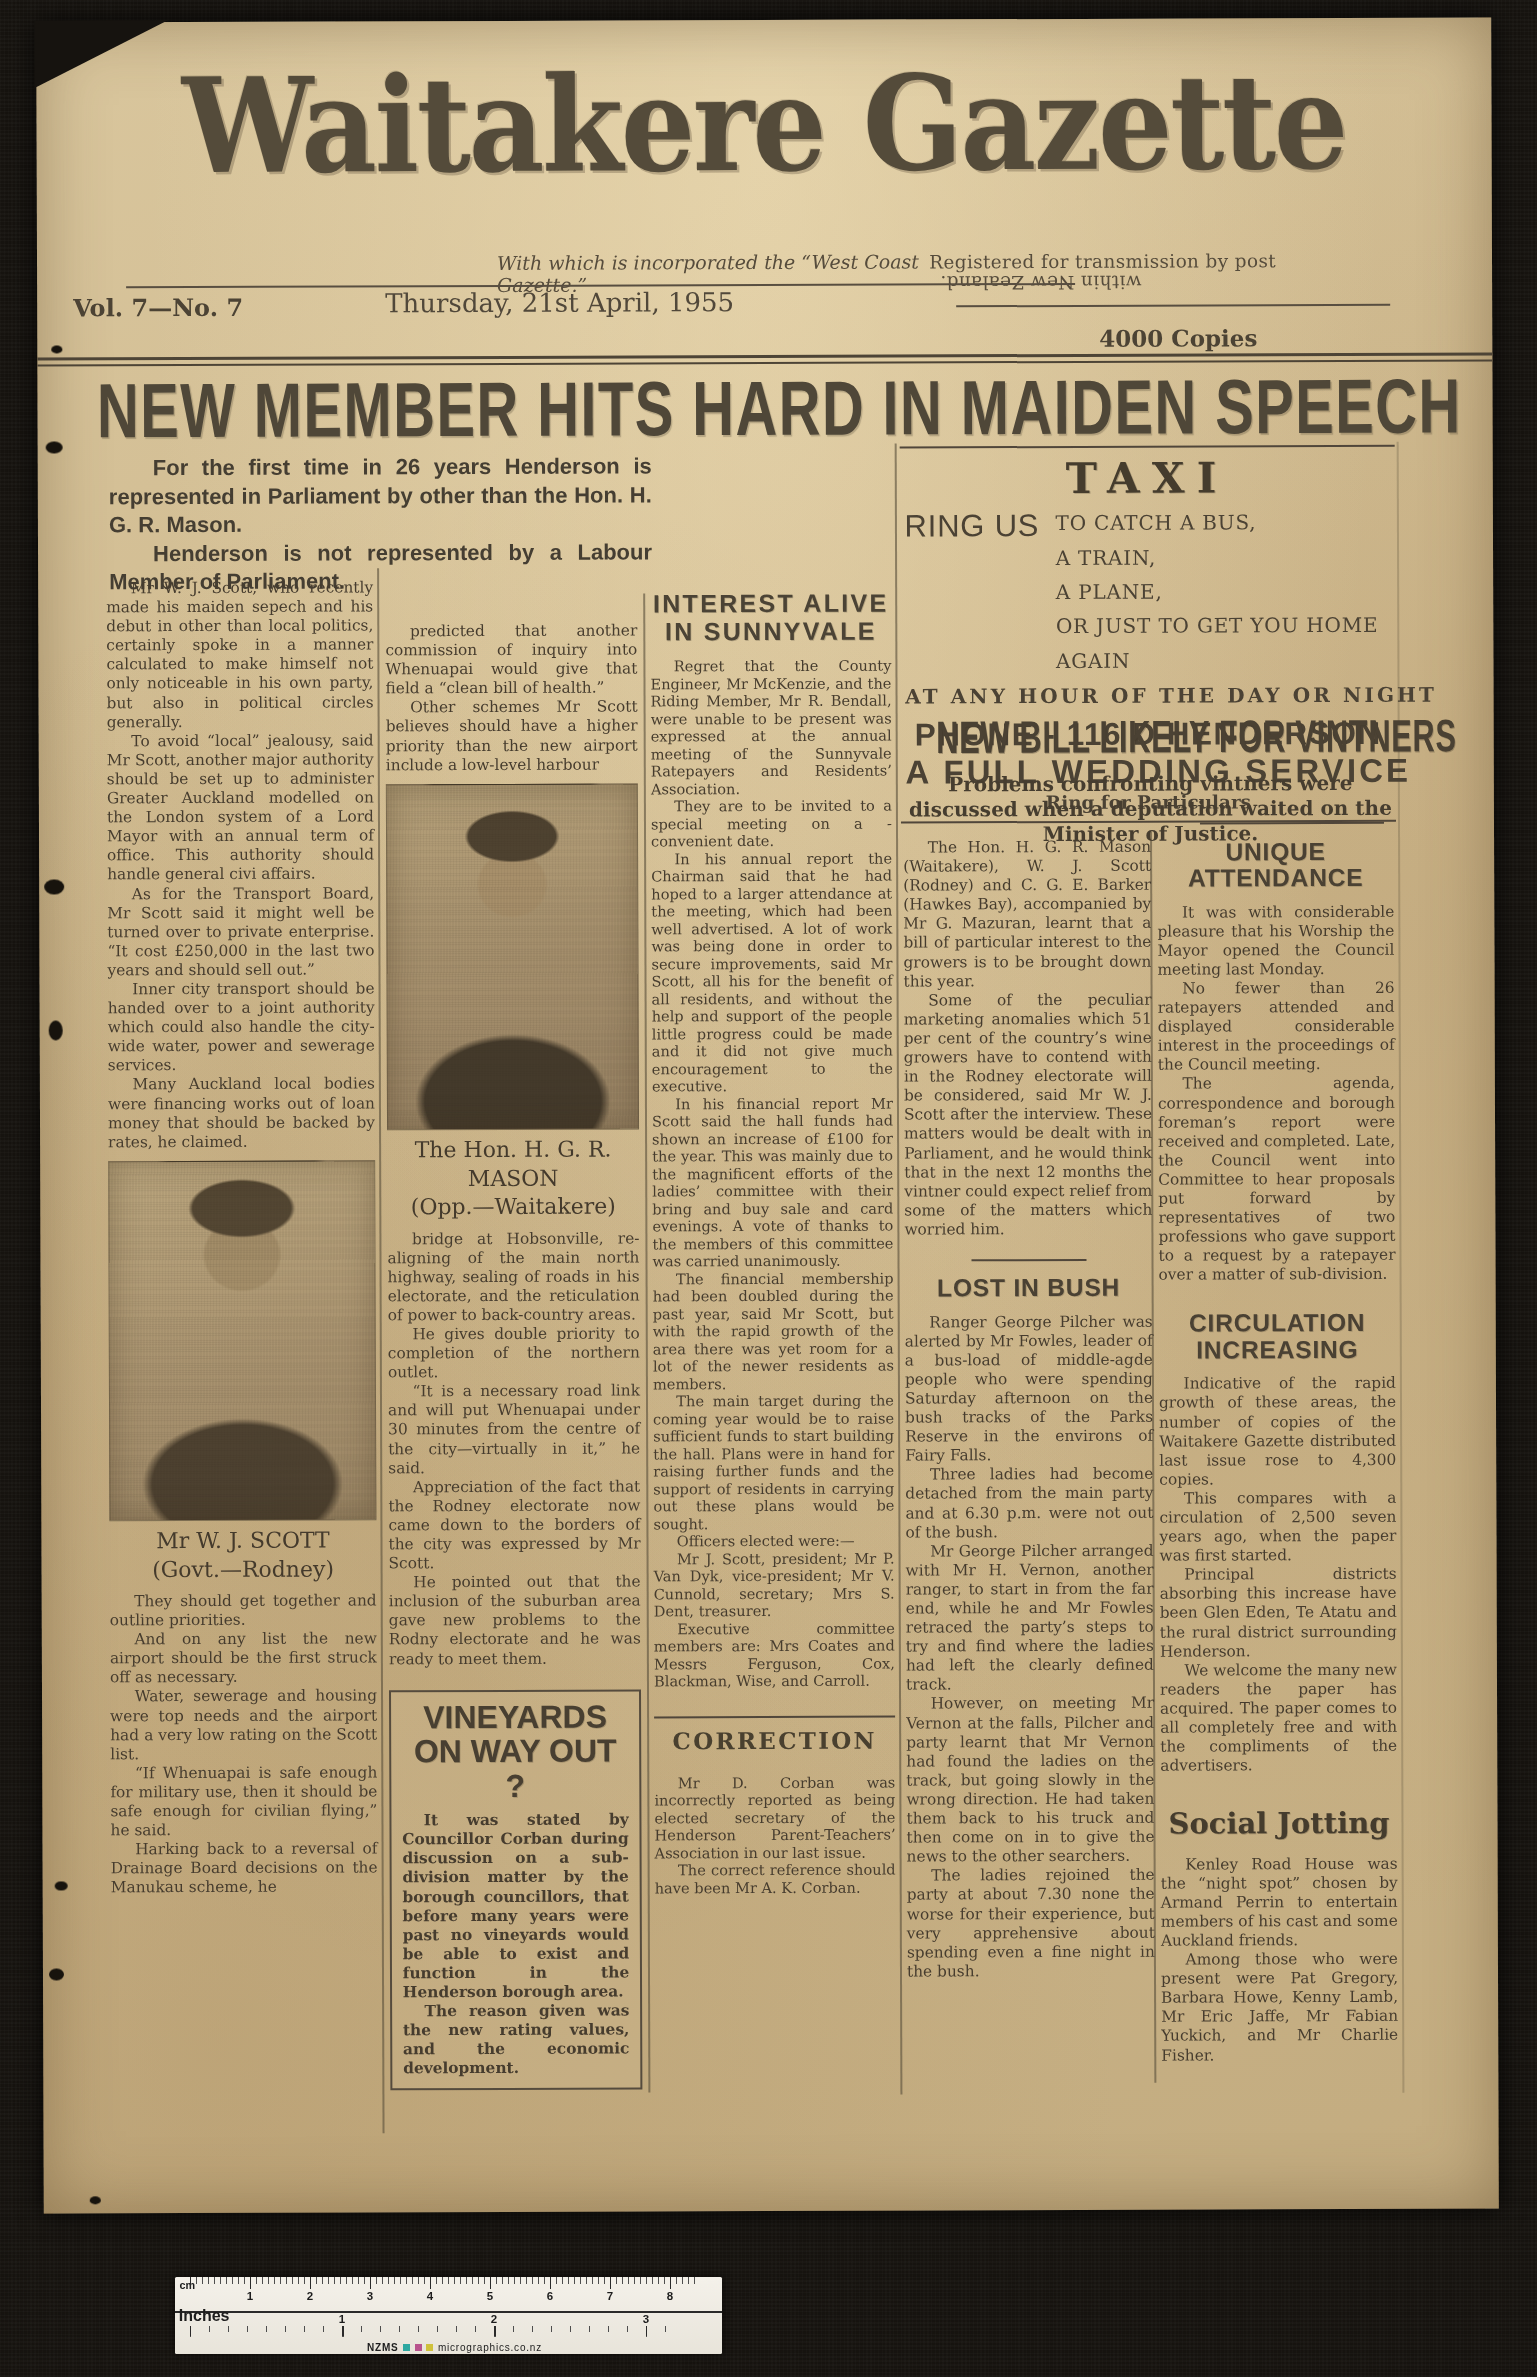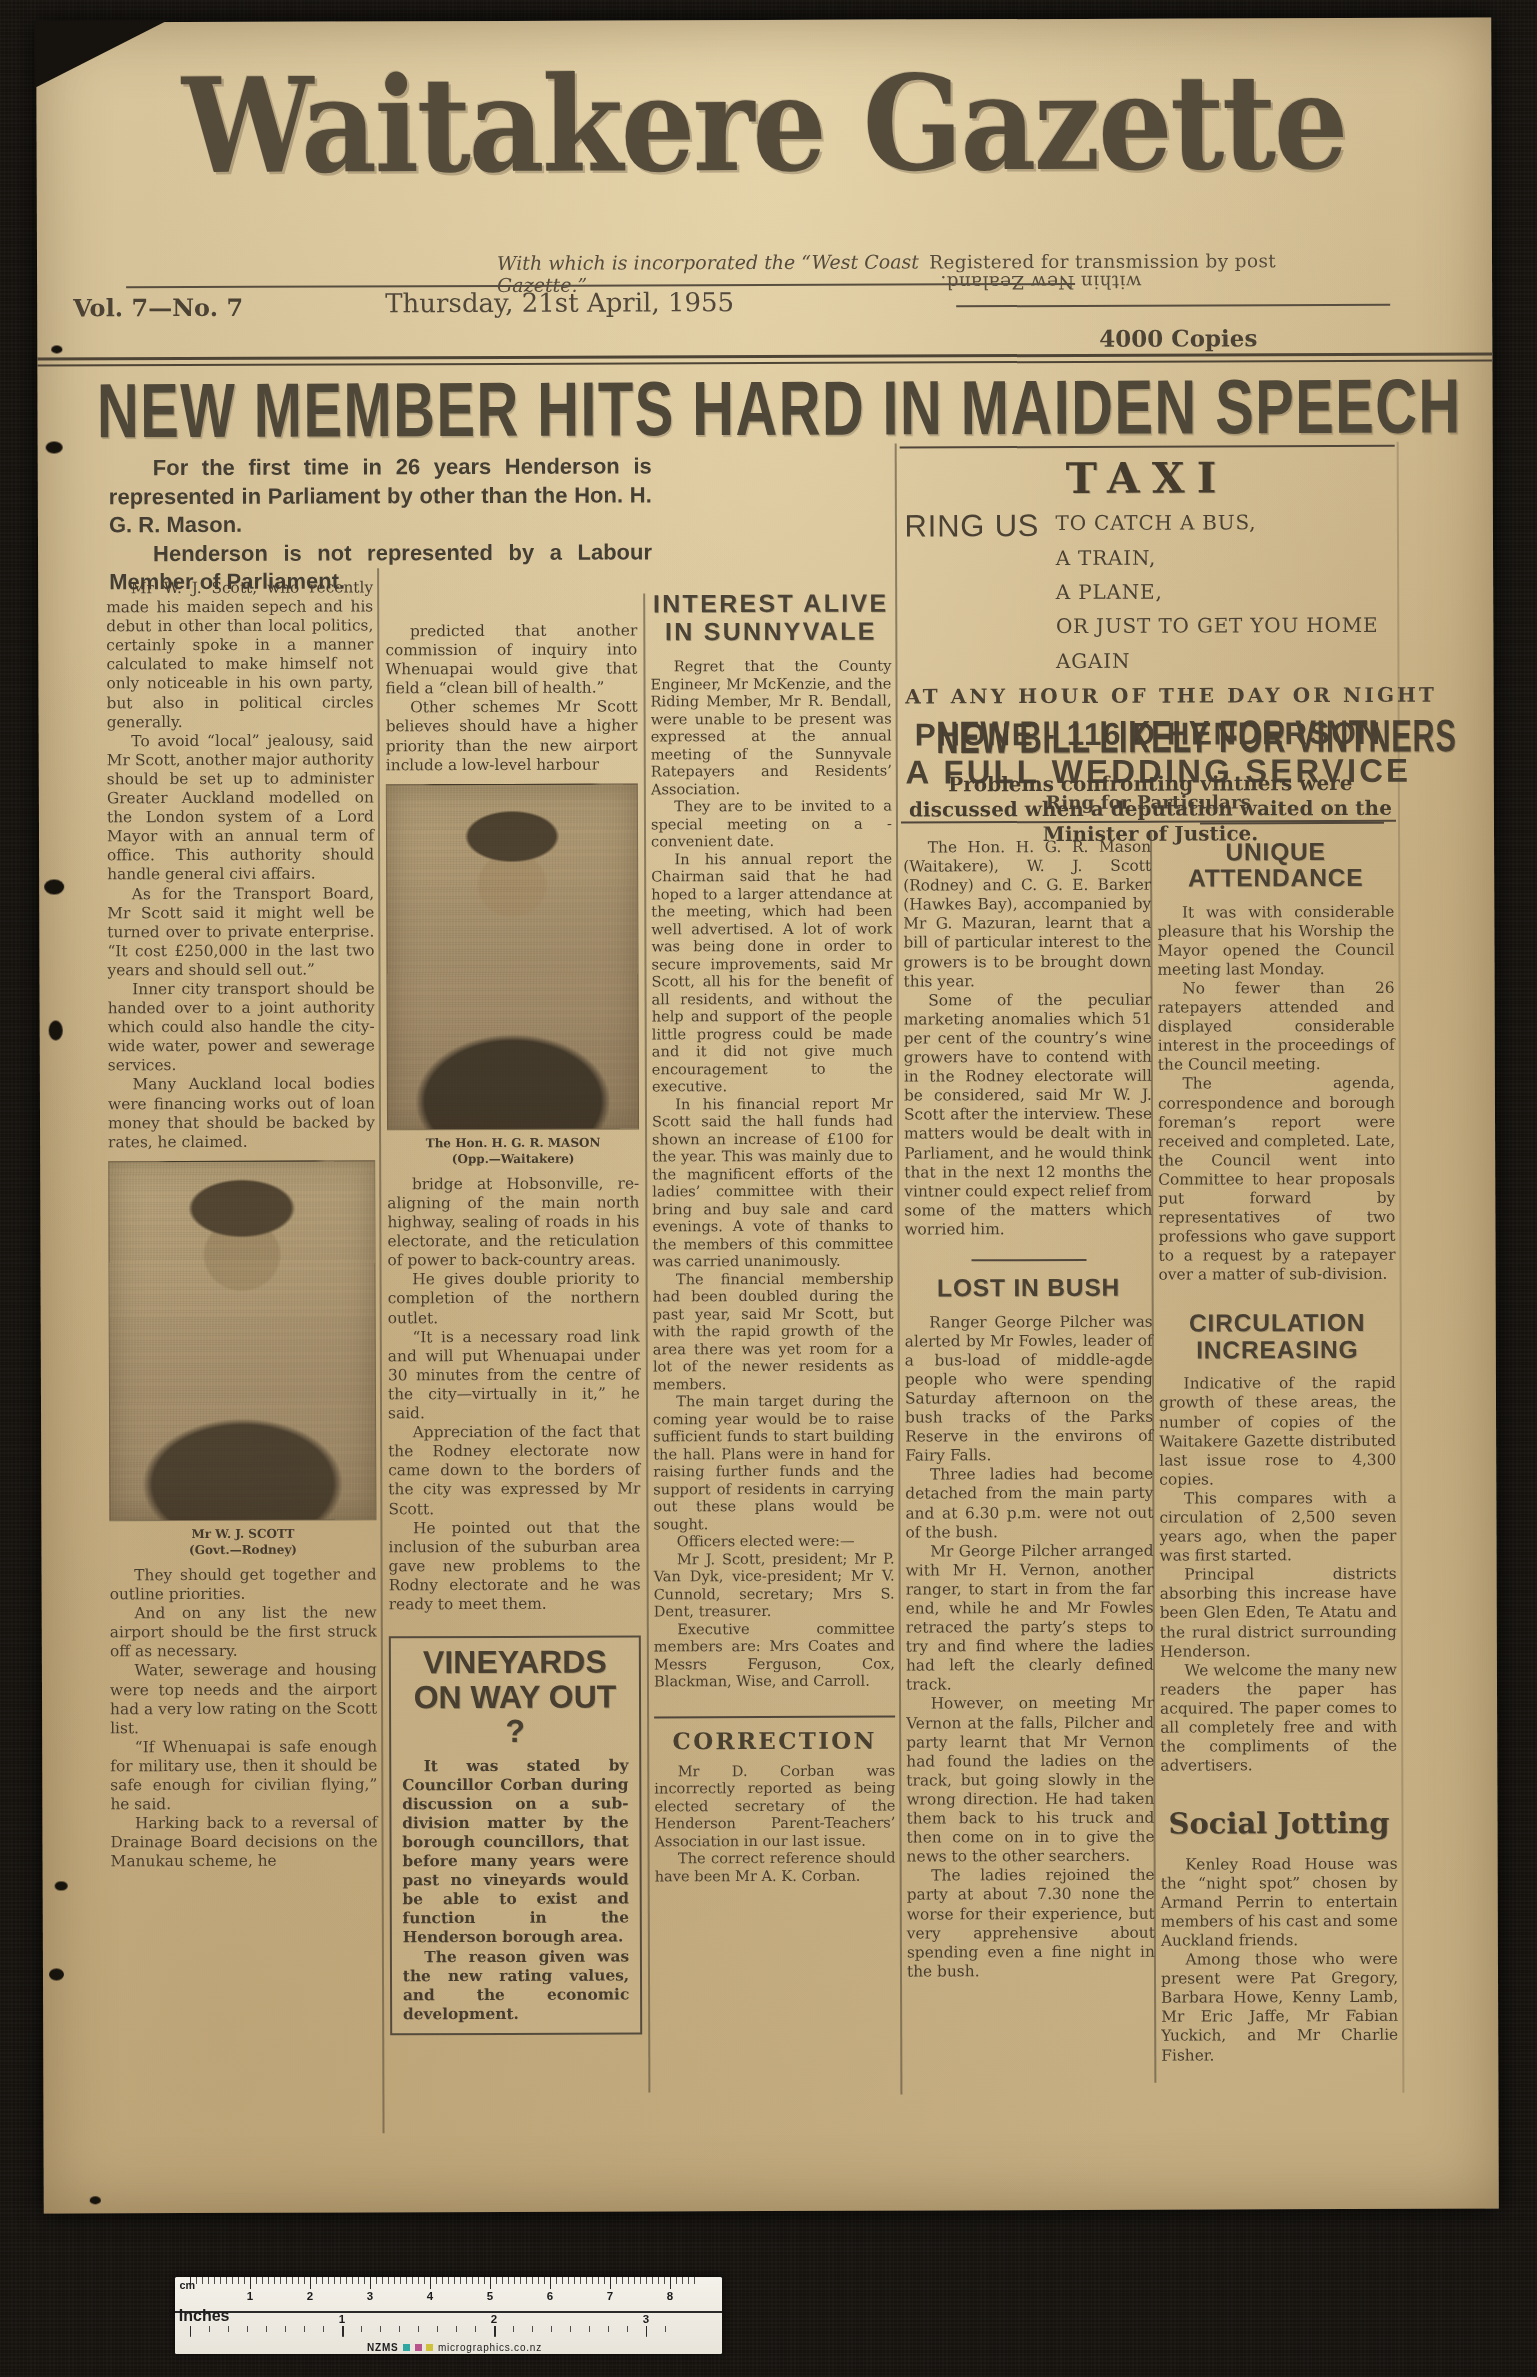--- a/index.html
+++ b/index.html
@@ -87,31 +87,31 @@
     radial-gradient(ellipse 32% 13% at 50% 13%, #544733 58%, rgba(84,71,51,0) 63%),
     radial-gradient(ellipse 23% 16% at 50% 26%, #a38d68 60%, rgba(163,141,104,0) 65%),
     radial-gradient(ellipse 62% 30% at 50% 90%, #4d4130 55%, rgba(77,65,48,0) 61%),
     linear-gradient(170deg, #bba67e, #a7916e 60%, #9a8564); }
   .photo-mason { height:346px; background:
     repeating-linear-gradient(0deg, rgba(40,32,22,.06) 0 0.8px, transparent 0.8px 2.3px),
     radial-gradient(ellipse 30% 12% at 50% 15%, #4e4230 58%, rgba(78,66,48,0) 63%),
     radial-gradient(ellipse 22% 15% at 50% 29%, #a78f6a 60%, rgba(167,143,106,0) 65%),
     radial-gradient(ellipse 64% 32% at 50% 92%, #443a2b 55%, rgba(68,58,43,0) 61%),
     linear-gradient(170deg, #b5a079, #a28c6a 60%, #968162); }
-  .caption { text-align:center; font-weight:bold; font-size:12px; line-height:1.3;
+  .caption { text-align:center; font-weight:normal; font-size:22px; line-height:1.3;
     color:#443a2c; margin-bottom:7.7px; text-indent:0; }
 
   .subhead-sans { font-family:"Liberation Sans", sans-serif; font-weight:700;
     text-align:center; color:#4b4335; text-indent:0; }
   .sunnyvale-title { font-size:25px; line-height:1.1; letter-spacing:2.3px; margin-bottom:12.3px;
     text-shadow:0.8px 0.8px 0 rgba(60,50,35,.25); }
 
   .correction { margin-top:26px; border-top:2.3px solid #50463a; padding-top:9.2px; }
   .corr-title { text-align:center; font-weight:bold; font-size:23px; letter-spacing:2.3px;
-    color:#49402f; margin-bottom:7px; text-indent:0; }
+    color:#49402f; margin-bottom:19px; text-indent:0; }
 
   
   .taxi { position:absolute; left:862px; top:427px; width:495px; padding:6.1px 4.6px 7.7px;
     border-top:2.3px solid #50463a; border-bottom:2.3px solid #50463a; color:#4b4234; }
   .taxi-title { text-align:center; font-weight:bold; font-size:42px; letter-spacing:12.3px;
     color:#453c2d; text-shadow:0.8px 0.8px 0 rgba(60,50,35,.3); }
   .taxi-row { display:flex; margin-top:3.1px; }
   .ring-us { width:151px; font-family:"Liberation Sans", sans-serif; font-weight:400;
     font-size:31px; letter-spacing:0.8px; padding-top:1.5px; }
   .taxi-lines { flex:1; font-size:20px; line-height:1.72; letter-spacing:0.8px; }

